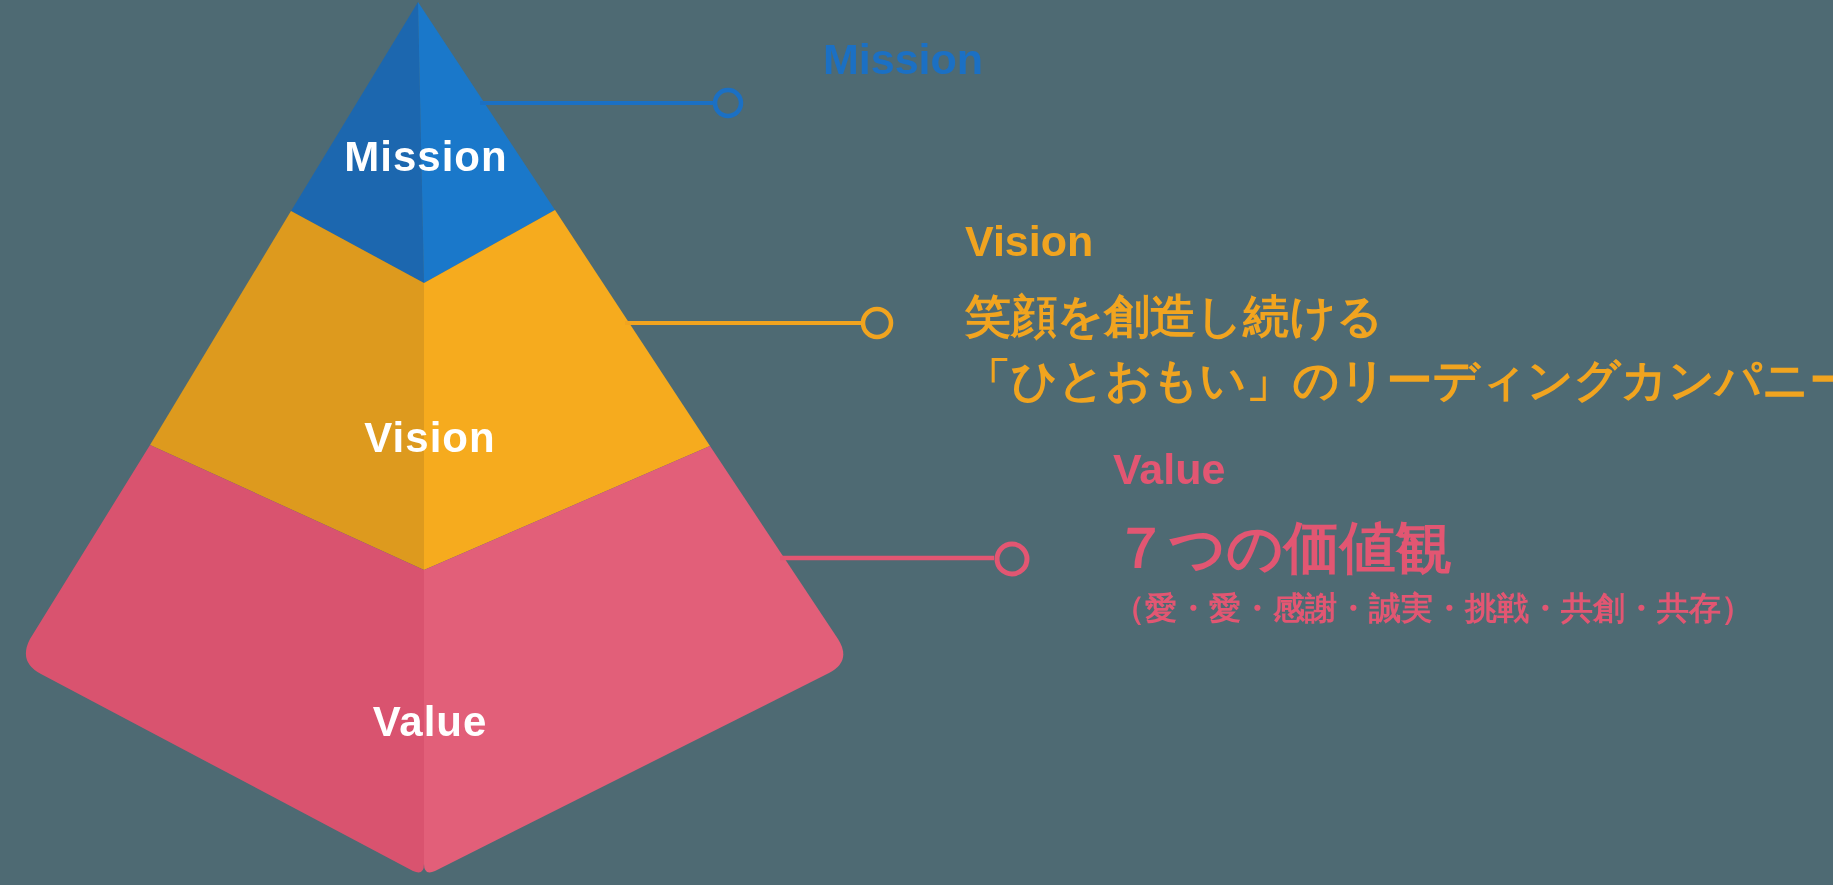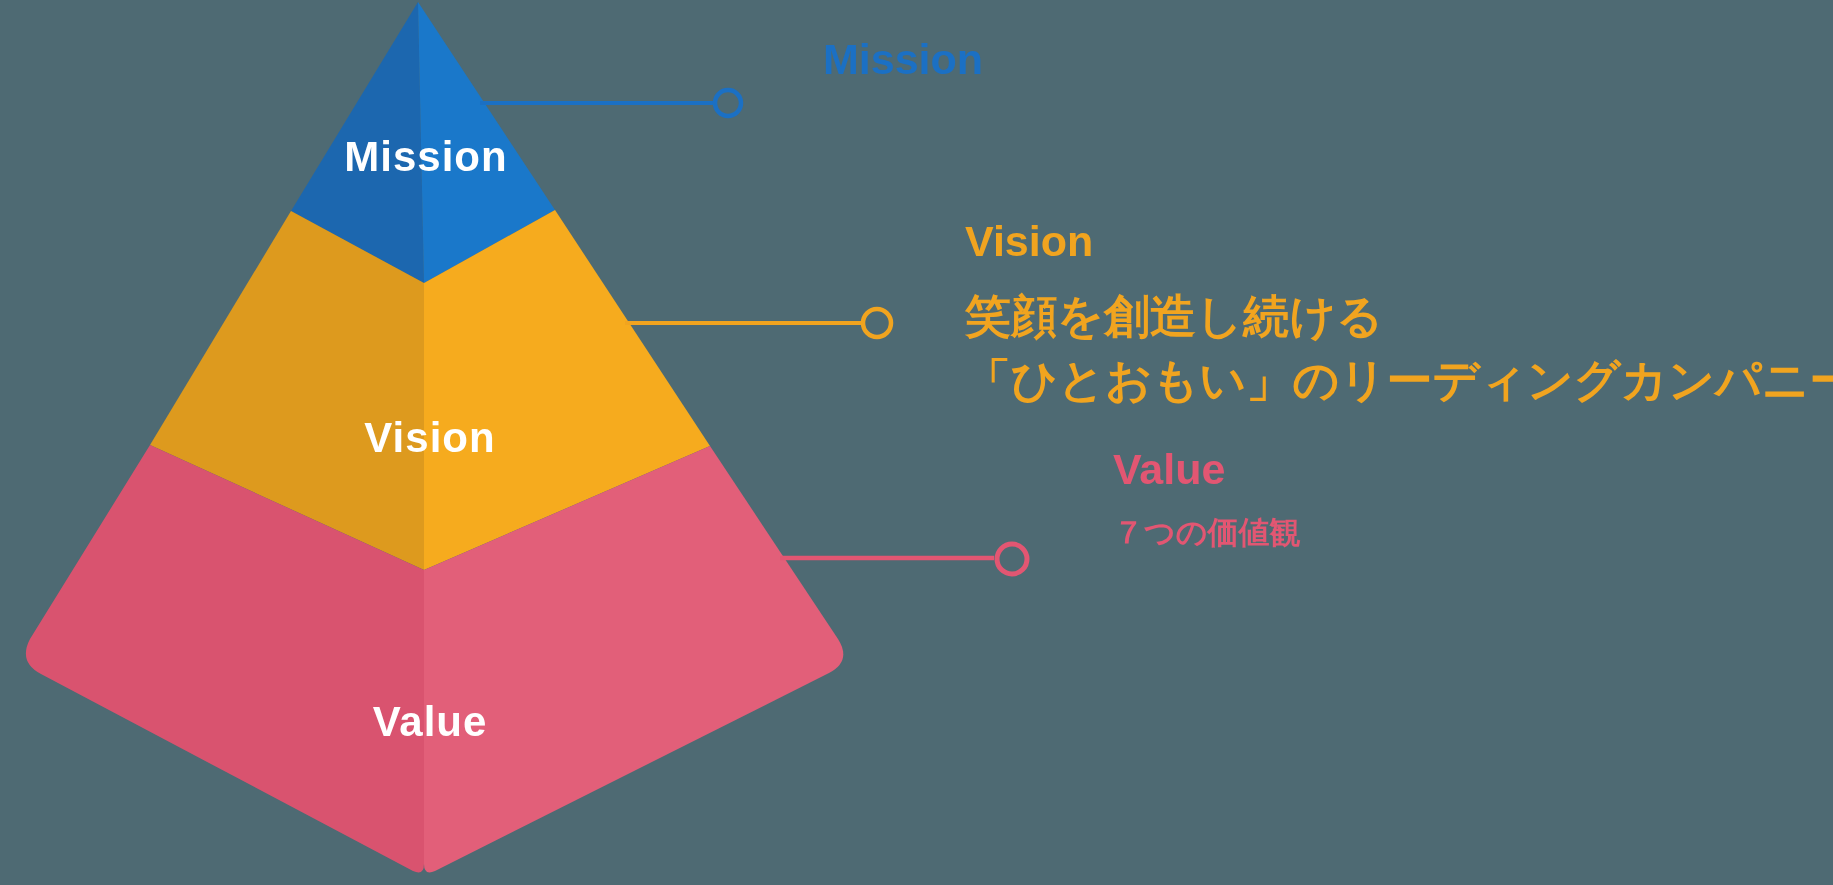--- a/index.html
+++ b/index.html
@@ -8,21 +8,21 @@
   .pyr-svg{position:absolute;left:0;top:0;width:1833px;height:885px;display:block;}
   .pyr-label{font-family:"Liberation Sans","DejaVu Sans",sans-serif;font-weight:700;font-size:42px;letter-spacing:1px;}
   .ann{position:absolute;font-weight:700;white-space:nowrap;}
   .ann .head{font-size:43px;line-height:1.2;}
   .ann .big{font-size:46px;line-height:1.4;}
   .ann-mission{left:823px;top:34px;}
   .ann-mission .big{margin-top:14px;line-height:1.1;}
   .ann-vision{left:965px;top:216px;}
   .ann-vision .lines{margin-top:16px;}
   .ann-value{left:1113px;top:444px;}
-  .ann-value .mid{font-size:31px;line-height:1.2;margin-top:18px;}
+  .ann-value .mid{font-size:56px;line-height:1.2;margin-top:18px;}
   .ann-value .small{font-size:32px;line-height:1.2;margin-top:8px;}
 </style>
 </head>
 <body>
 
 <div class="stage">
 
   <svg class="pyr-svg" viewBox="0 0 1833 885" xmlns="http://www.w3.org/2000/svg">
 
     <polygon points="418,2 291,211 424,283" fill="#1c67af"></polygon>
@@ -56,15 +56,16 @@
     <div class="head">Vision</div>
     <div class="lines">
       <div class="big">笑顔を創造し続ける</div>
       <div class="big">「ひとおもい」のリーディングカンパニー</div>
     </div>
   </div>
 
   <div class="ann ann-value" style="color: rgb(226, 86, 114);">
     <div class="head">Value</div>
     <div class="mid">７つの価値観</div>
+    <div class="small">（愛・愛・感謝・誠実・挑戦・共創・共存）</div>
   </div>
 
 </div>
 
 </body></html>

